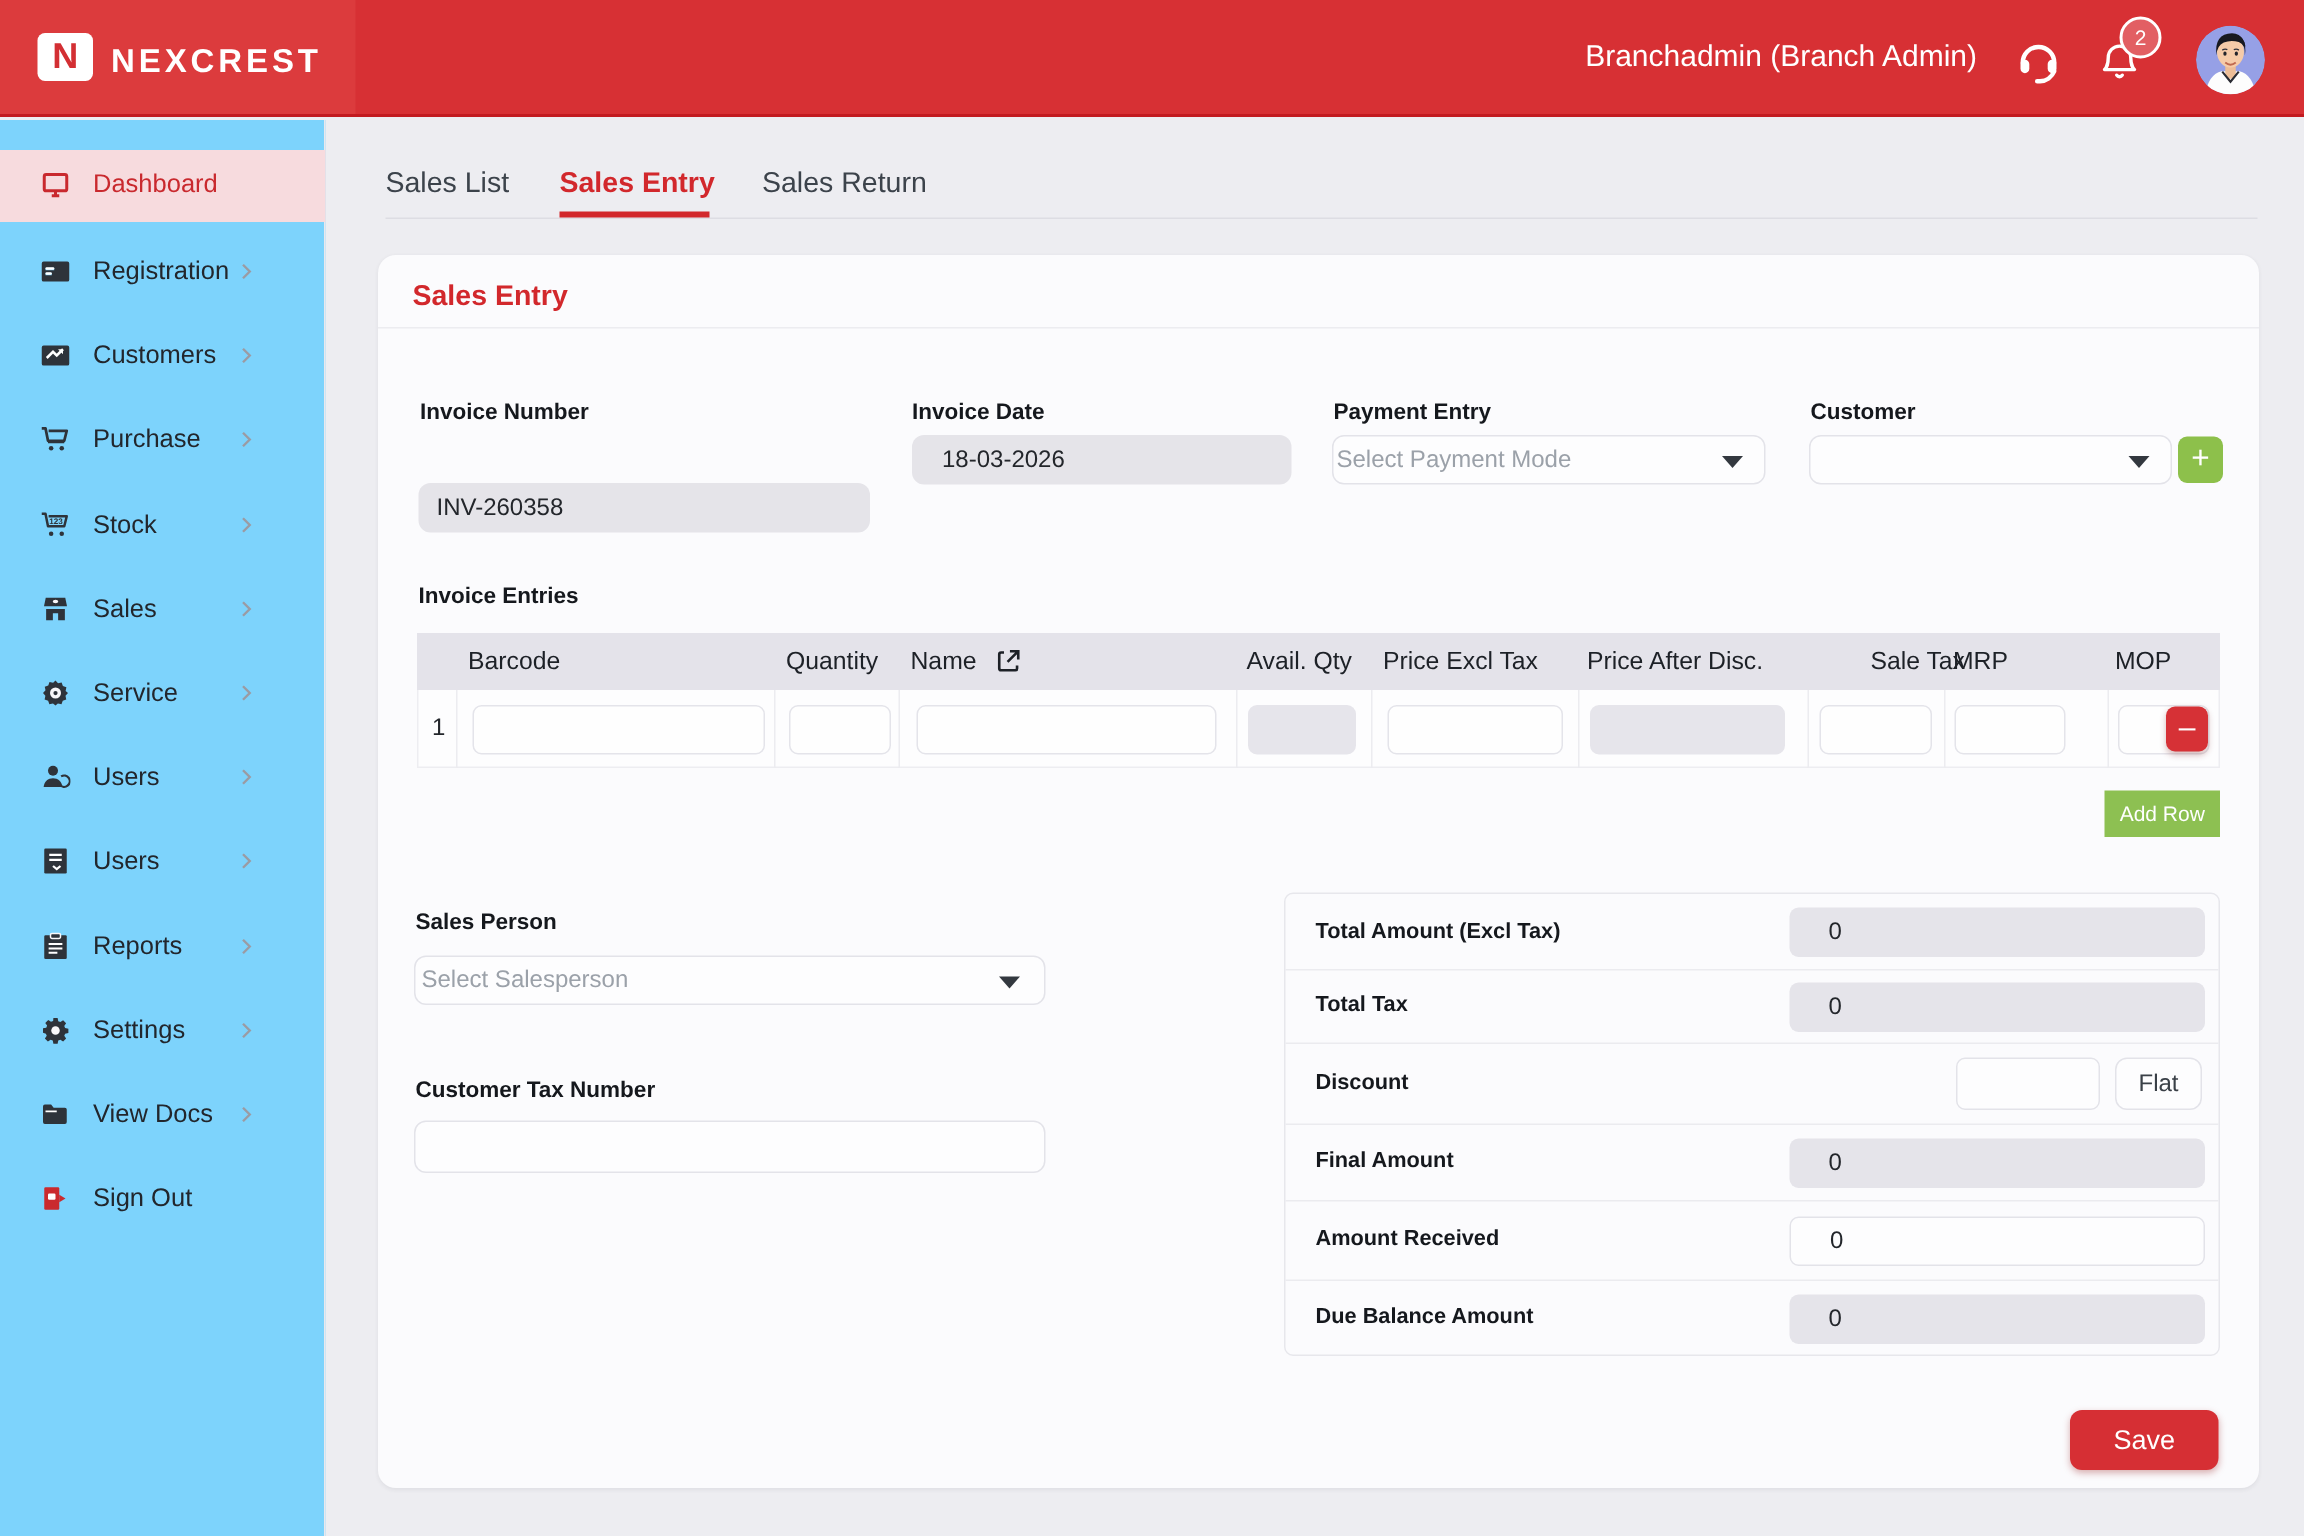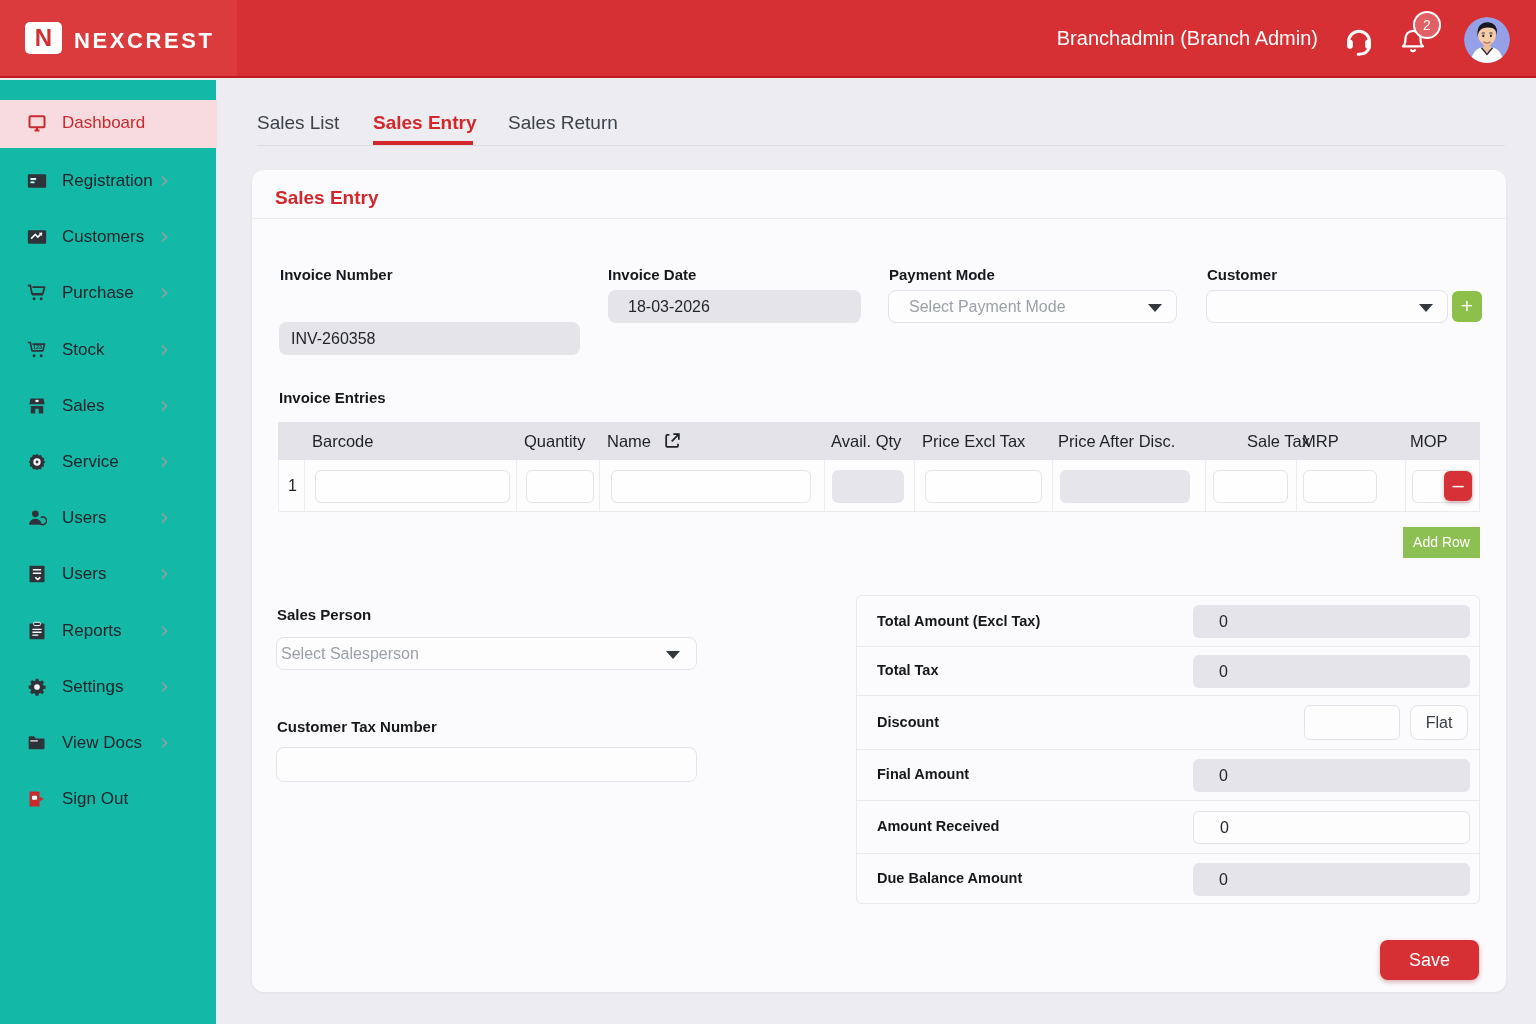--- a/index.html
+++ b/index.html
@@ -11,21 +11,21 @@
 #hleft { position:absolute; left:0; top:0; width:237px; height:76px; background:#dc3b3d; }
 #logobox { position:absolute; left:25px; top:22px; width:37px; height:32px; background:#fff; border-radius:5px; color:#d32f33; font-weight:bold; font-size:24px; text-align:center; line-height:32px; }
 #brand { position:absolute; left:74px; top:28px; color:#fff; font-size:22px; font-weight:bold; letter-spacing:2.6px; }
 #uname { position:absolute; right:218px; top:27px; color:#fff; font-size:20px; }
 #headset { position:absolute; left:1344px; top:26px; }
 #bell { position:absolute; left:1398px; top:27px; }
 #badge { position:absolute; left:1413px; top:11px; width:28px; height:28px; background:#e25f63; border:2px solid #fff; border-radius:50%; color:#fff; font-size:14px; text-align:center; line-height:24px; }
 #avatar { position:absolute; left:1464px; top:17px; width:46px; height:46px; border-radius:50%; overflow:hidden; }
 
 
-#sidebar { position:absolute; left:0; top:80px; width:217px; height:944px; background:#14b8a6; border-right:1px solid #e9e8ed; }
+#sidebar { position:absolute; left:0; top:80px; width:217px; height:944px; background:#7dd3fc; border-right:1px solid #e9e8ed; }
 .mi { position:absolute; left:0; width:217px; height:46px; }
 .mi .ic { position:absolute; left:27px; top:13px; width:20px; height:20px; }
 .mi .lbl { position:absolute; left:62px; top:13px; font-size:17px; color:#22262c; }
 .mi .chev { position:absolute; left:156px; top:15px; width:16px; height:16px; }
 #mi-dash { top:20px; height:48px; background:#f7dbde; }
 #mi-dash .lbl { color:#c9292e; }
 
 
 #tabs { position:absolute; left:257px; top:104px; width:1248px; height:42px; border-bottom:1px solid #dddde3; }
 .tab { position:absolute; top:8px; font-size:19px; color:#3c434b; }
@@ -267,26 +267,26 @@
   <div class="tab" style="left:251px;">Sales Return</div>
   <div id="tabline"></div>
 </div>
 
 <div id="card">
   <div id="cardtitle">Sales Entry</div>
   <div id="carddiv"></div>
 
   <div class="flabel" style="left:28px; top:96px;">Invoice Number</div>
   <div class="flabel" style="left:356px; top:96px;">Invoice Date</div>
-  <div class="flabel" style="left:637px; top:96px;">Payment Mode</div>
+  <div class="flabel" style="left:637px; top:96px;">Payment Entry</div>
   <div class="flabel" style="left:955px; top:96px;">Customer</div>
 
   <div class="ginput" style="left:27px; top:120px; width:301px; padding-left:12px;margin-top:32px;">INV-260358</div>
   <div class="ginput" style="left:356px; top:120px; width:253px; padding-left:20px;">18-03-2026</div>
-  <div class="wselect" style="left:636px; top:120px; width:289px; padding-left:20px;">Select Payment Mode<div class="caret" style="right:14px;"></div></div>
+  <div class="wselect" style="left:636px; top:120px; width:289px; padding-left:2px;">Select Payment Mode<div class="caret" style="right:14px;"></div></div>
   <div class="wselect" style="left:954px; top:120px; width:242px;">
       <div class="caret" style="right:14px;"></div>
     </div>
   <div style="position:absolute; left:1200px; top:121px; width:30px; height:31px; background:#8dc04b; border-radius:6px; color:#fff; font-size:21px; text-align:center; line-height:29px;">+</div>
 
   <div class="flabel" style="left:27px; top:219px;">Invoice Entries</div>
 
   <div id="tbl">
     <div id="thead">
       <div class="th" style="left:34px;">Barcode</div>

